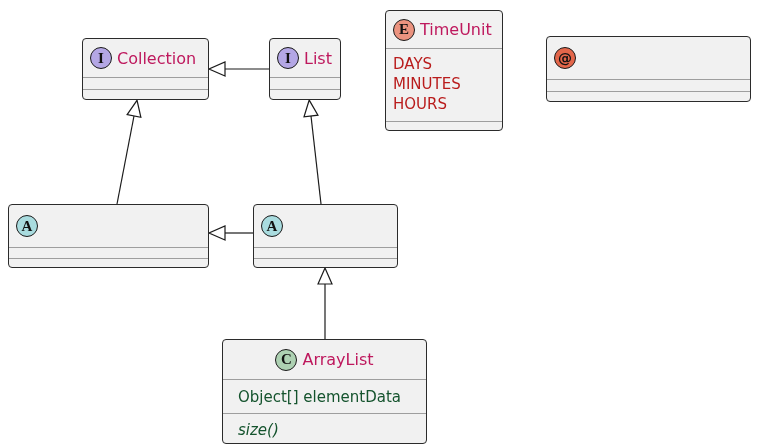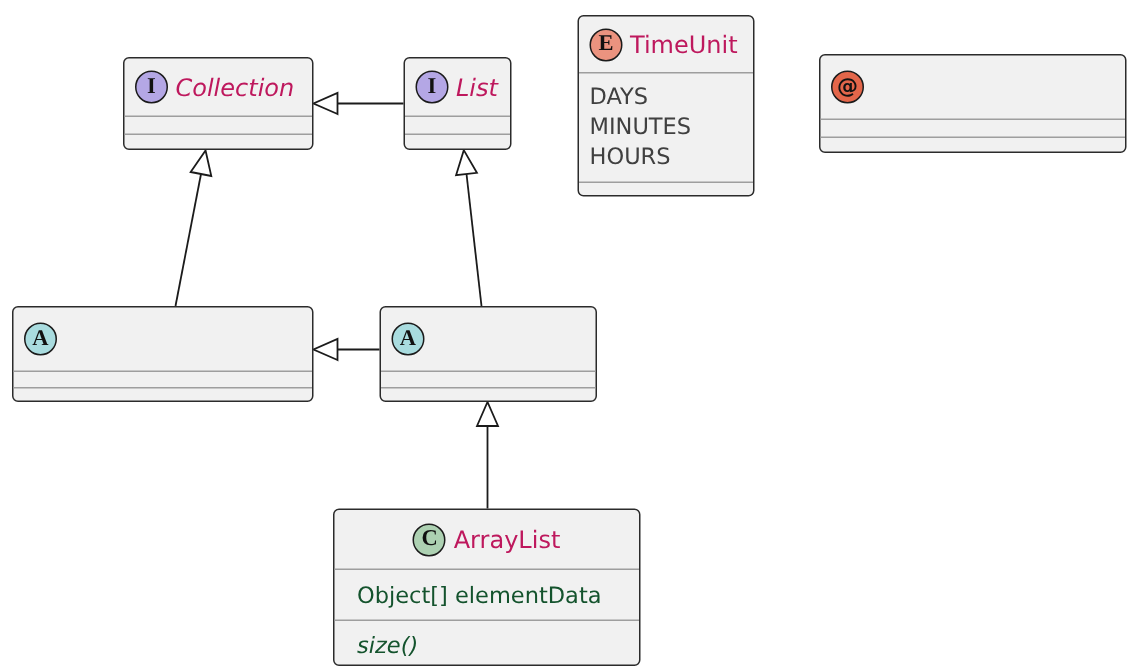--- a/index.html
+++ b/index.html
@@ -41,29 +41,29 @@
     flex: 0 0 auto;
     box-sizing: border-box;
     line-height: 1;
   }
   .spot.at { font-family: "DejaVu Sans", sans-serif; font-size: 14px; }
   .uml-title {
     font-size: 16px;
     color: #be185d;
     white-space: nowrap;
   }
-  .uml-title.it { font-style: italic; }
+  .uml-title.it { }
   .sec {
     border-top: 1px solid #9e9e9e;
     box-sizing: border-box;
   }
   .members {
     padding: 5px 7px;
     font-size: 15px;
-    color: #404040;
+    color: #b91c1c;
     line-height: 20px;
   }
   .member-line { white-space: nowrap; }
   .member-cell {
     display: flex;
     align-items: center;
     padding: 0 15px;
     font-size: 15px;
     color: #14532d;
     white-space: nowrap;

